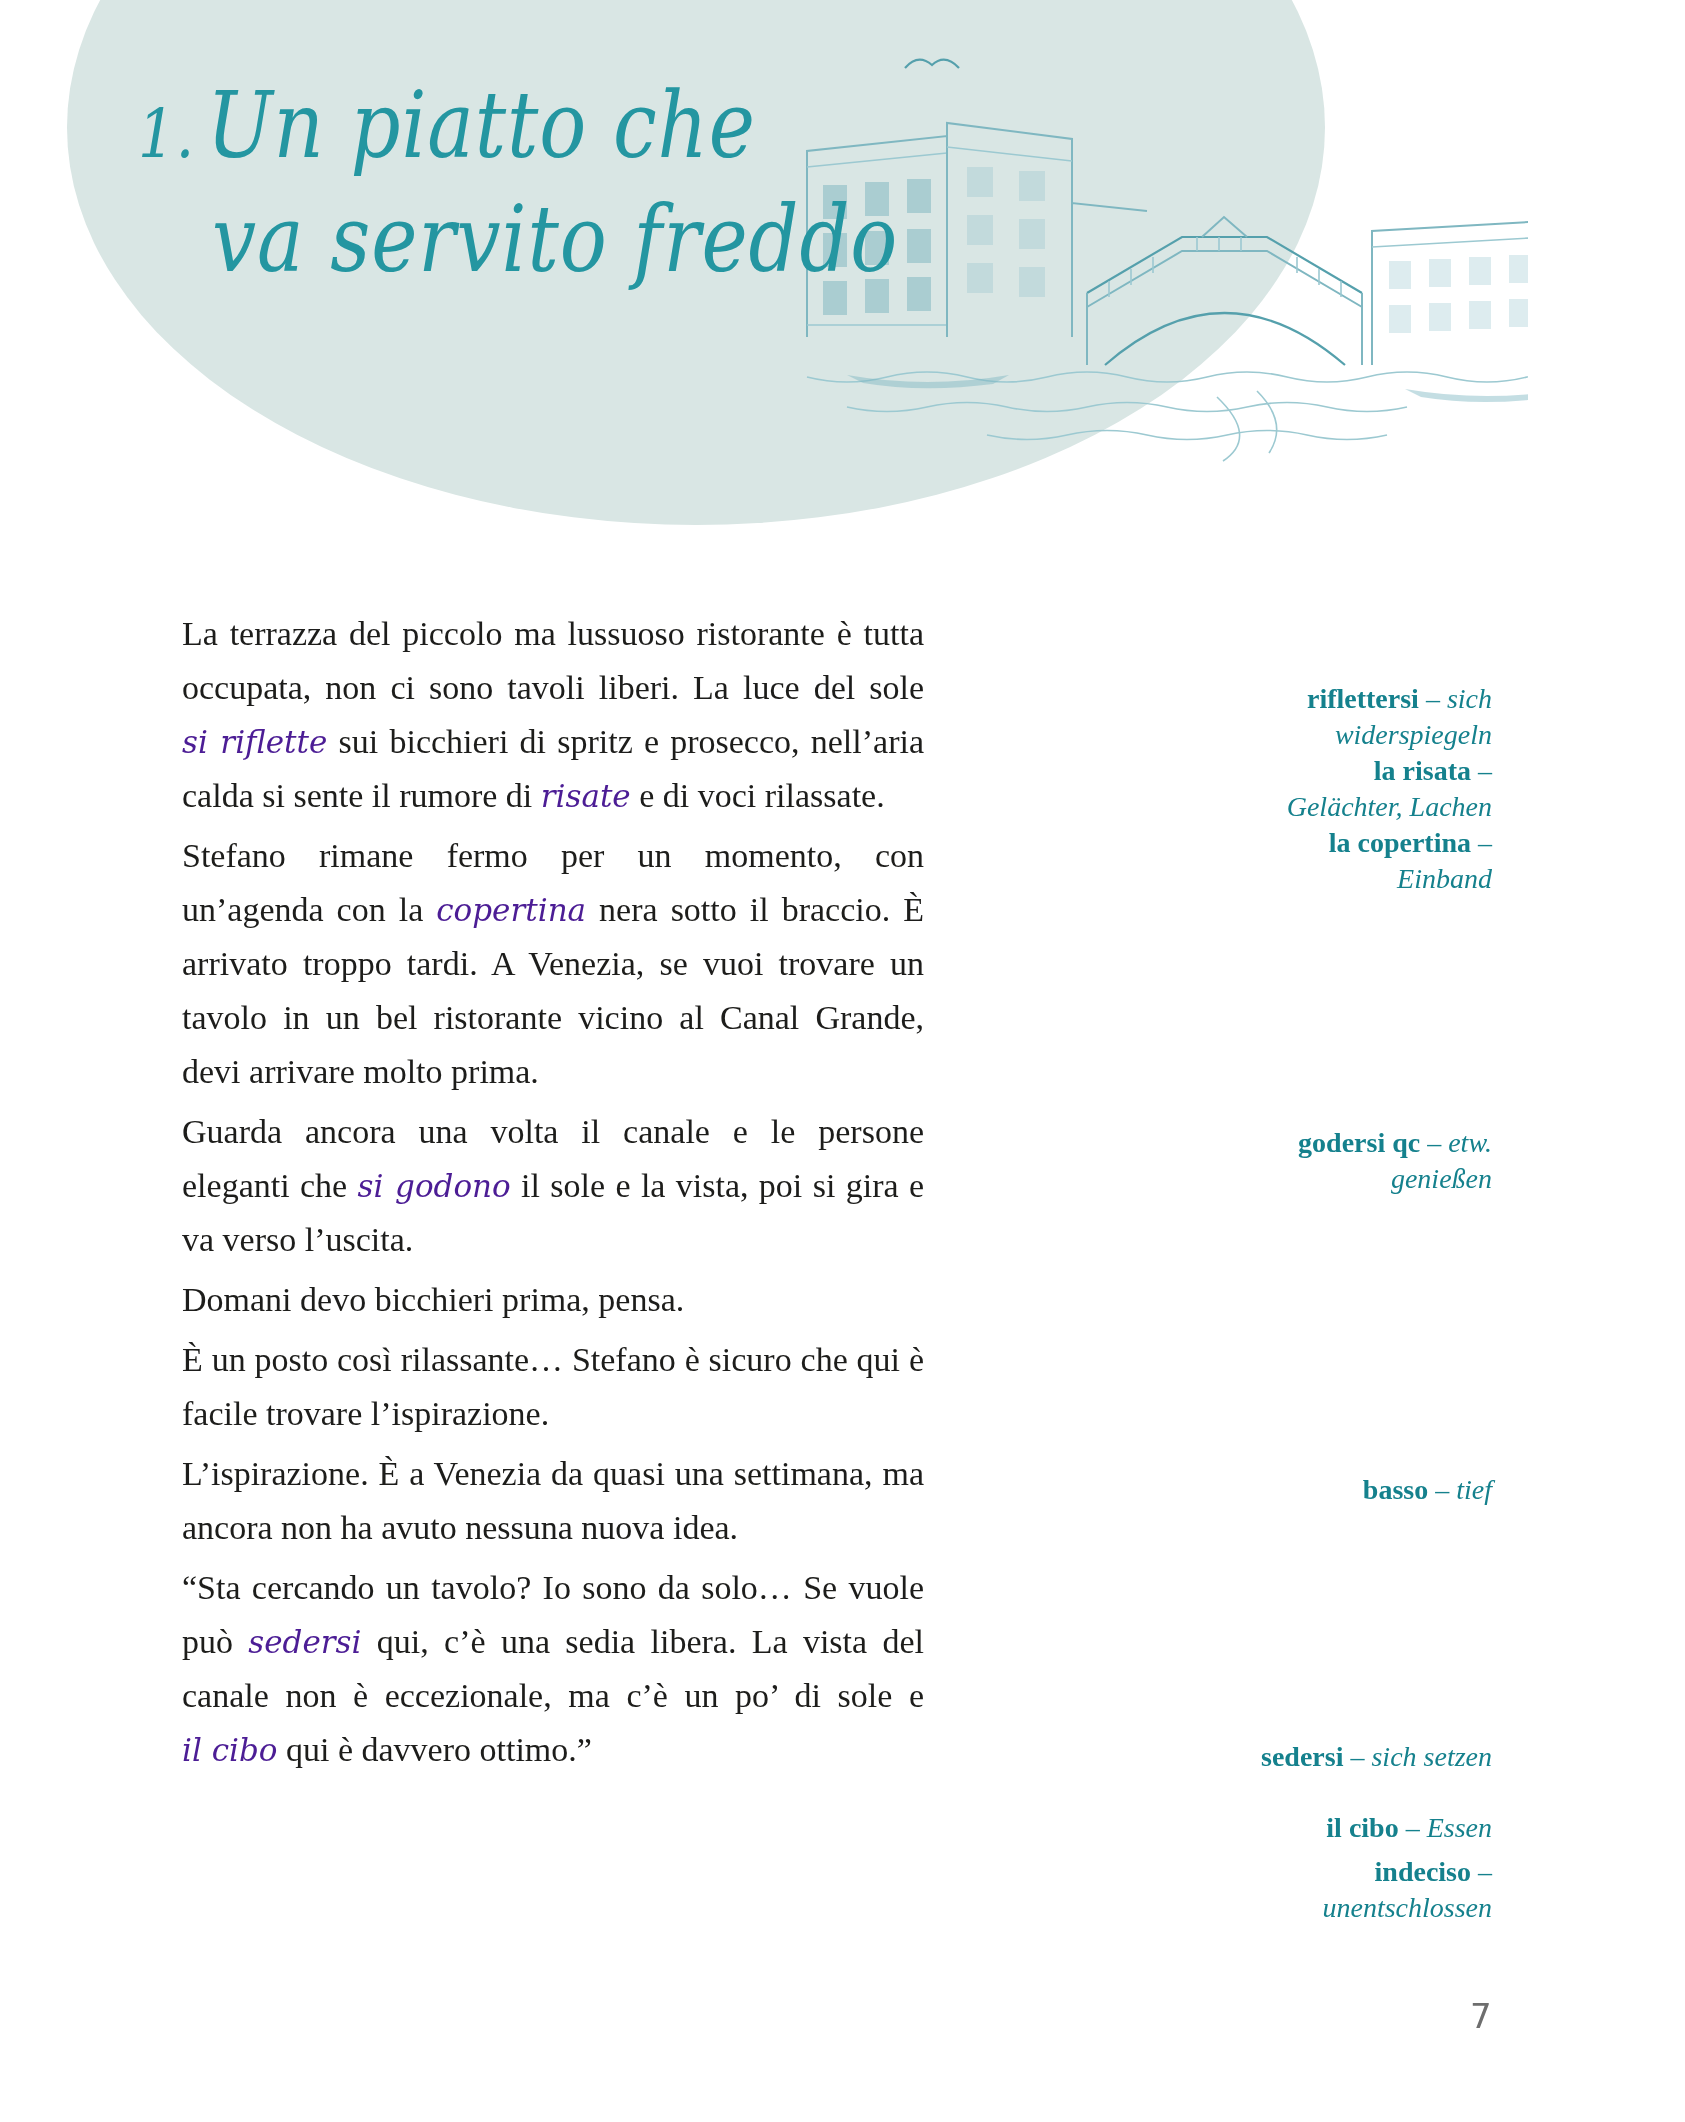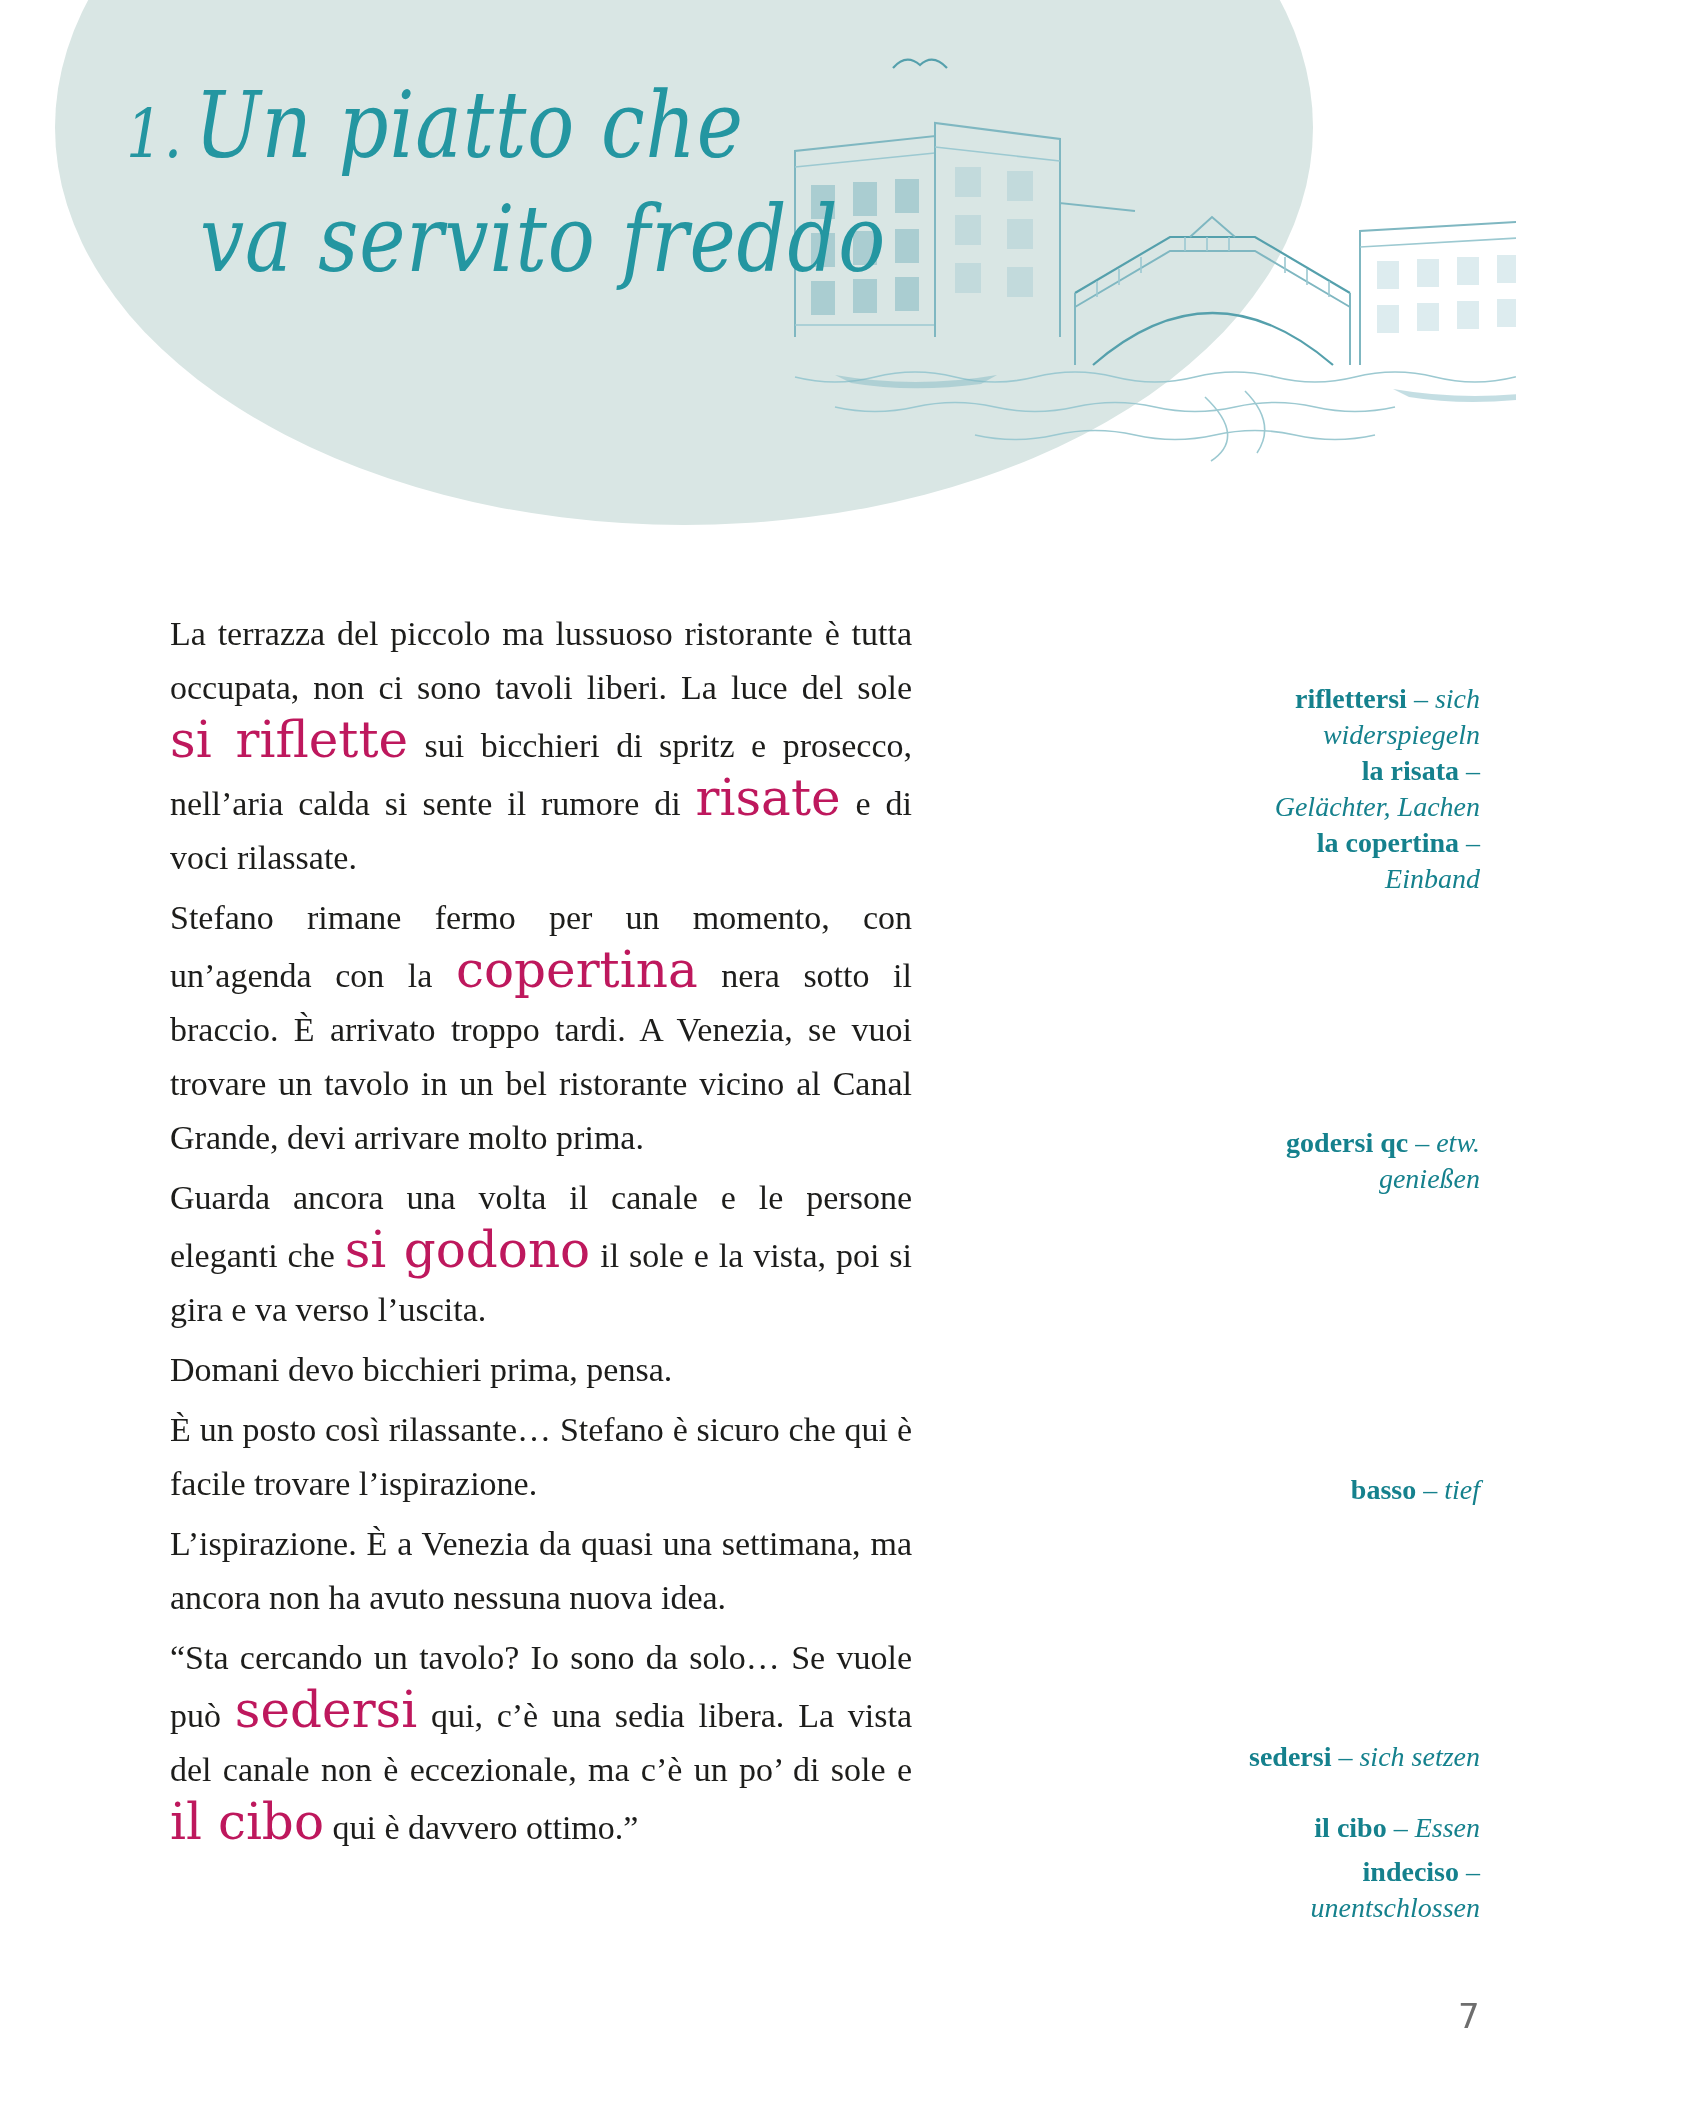--- a/index.html
+++ b/index.html
@@ -1,19 +1,20 @@
 <!DOCTYPE html>
 <html><head>
 <meta charset="utf-8">
 <style>
   html,body { margin:0; padding:0; background:#ffffff; }
   .page {
     position:relative; width:1516px; height:2122px;
     background:#ffffff; overflow:hidden;
     font-family:"Liberation Serif", serif;
+    margin-left:12px;
   }
   
   .ellipse {
     position:absolute; left:55px; top:-270px;
     width:1258px; height:795px; border-radius:50%;
     background:#d9e6e4;
   }
   .title-line {
     position:absolute; color:#2496a1;
     font-family:"DejaVu Serif", serif; font-style:italic;
@@ -28,22 +29,22 @@
   .illustration { position:absolute; left:775px; top:35px; width:910px; height:430px; }
   .illustration svg { width:100%; height:100%; }
   
   .story {
     position:absolute; left:170px; top:607px; width:742px;
     font-size:34px; line-height:54px; color:#1d1d1b;
     text-align:justify; text-align-last:left; hyphens:none;
   }
   .para { margin:0 0 6px 0; }
   .script {
-    font-family:"DejaVu Serif", serif; 
-    color:#be185d; font-size:50px; line-height:1; white-space:nowrap;
+    font-family:"DejaVu Serif", serif; font-style:italic;
+    color:#4c1d95; font-size:31px; line-height:1; white-space:nowrap;
   }
   
   .gloss-block {
     position:absolute; left:1240px; width:240px;
     text-align:right;
     font-family:Liberation Serif, serif;
     font-size:28px; line-height:36px; color:#15818d;
   }
   .gloss-entry { display:block; }
   .term { font-weight:bold; font-style:normal; }

